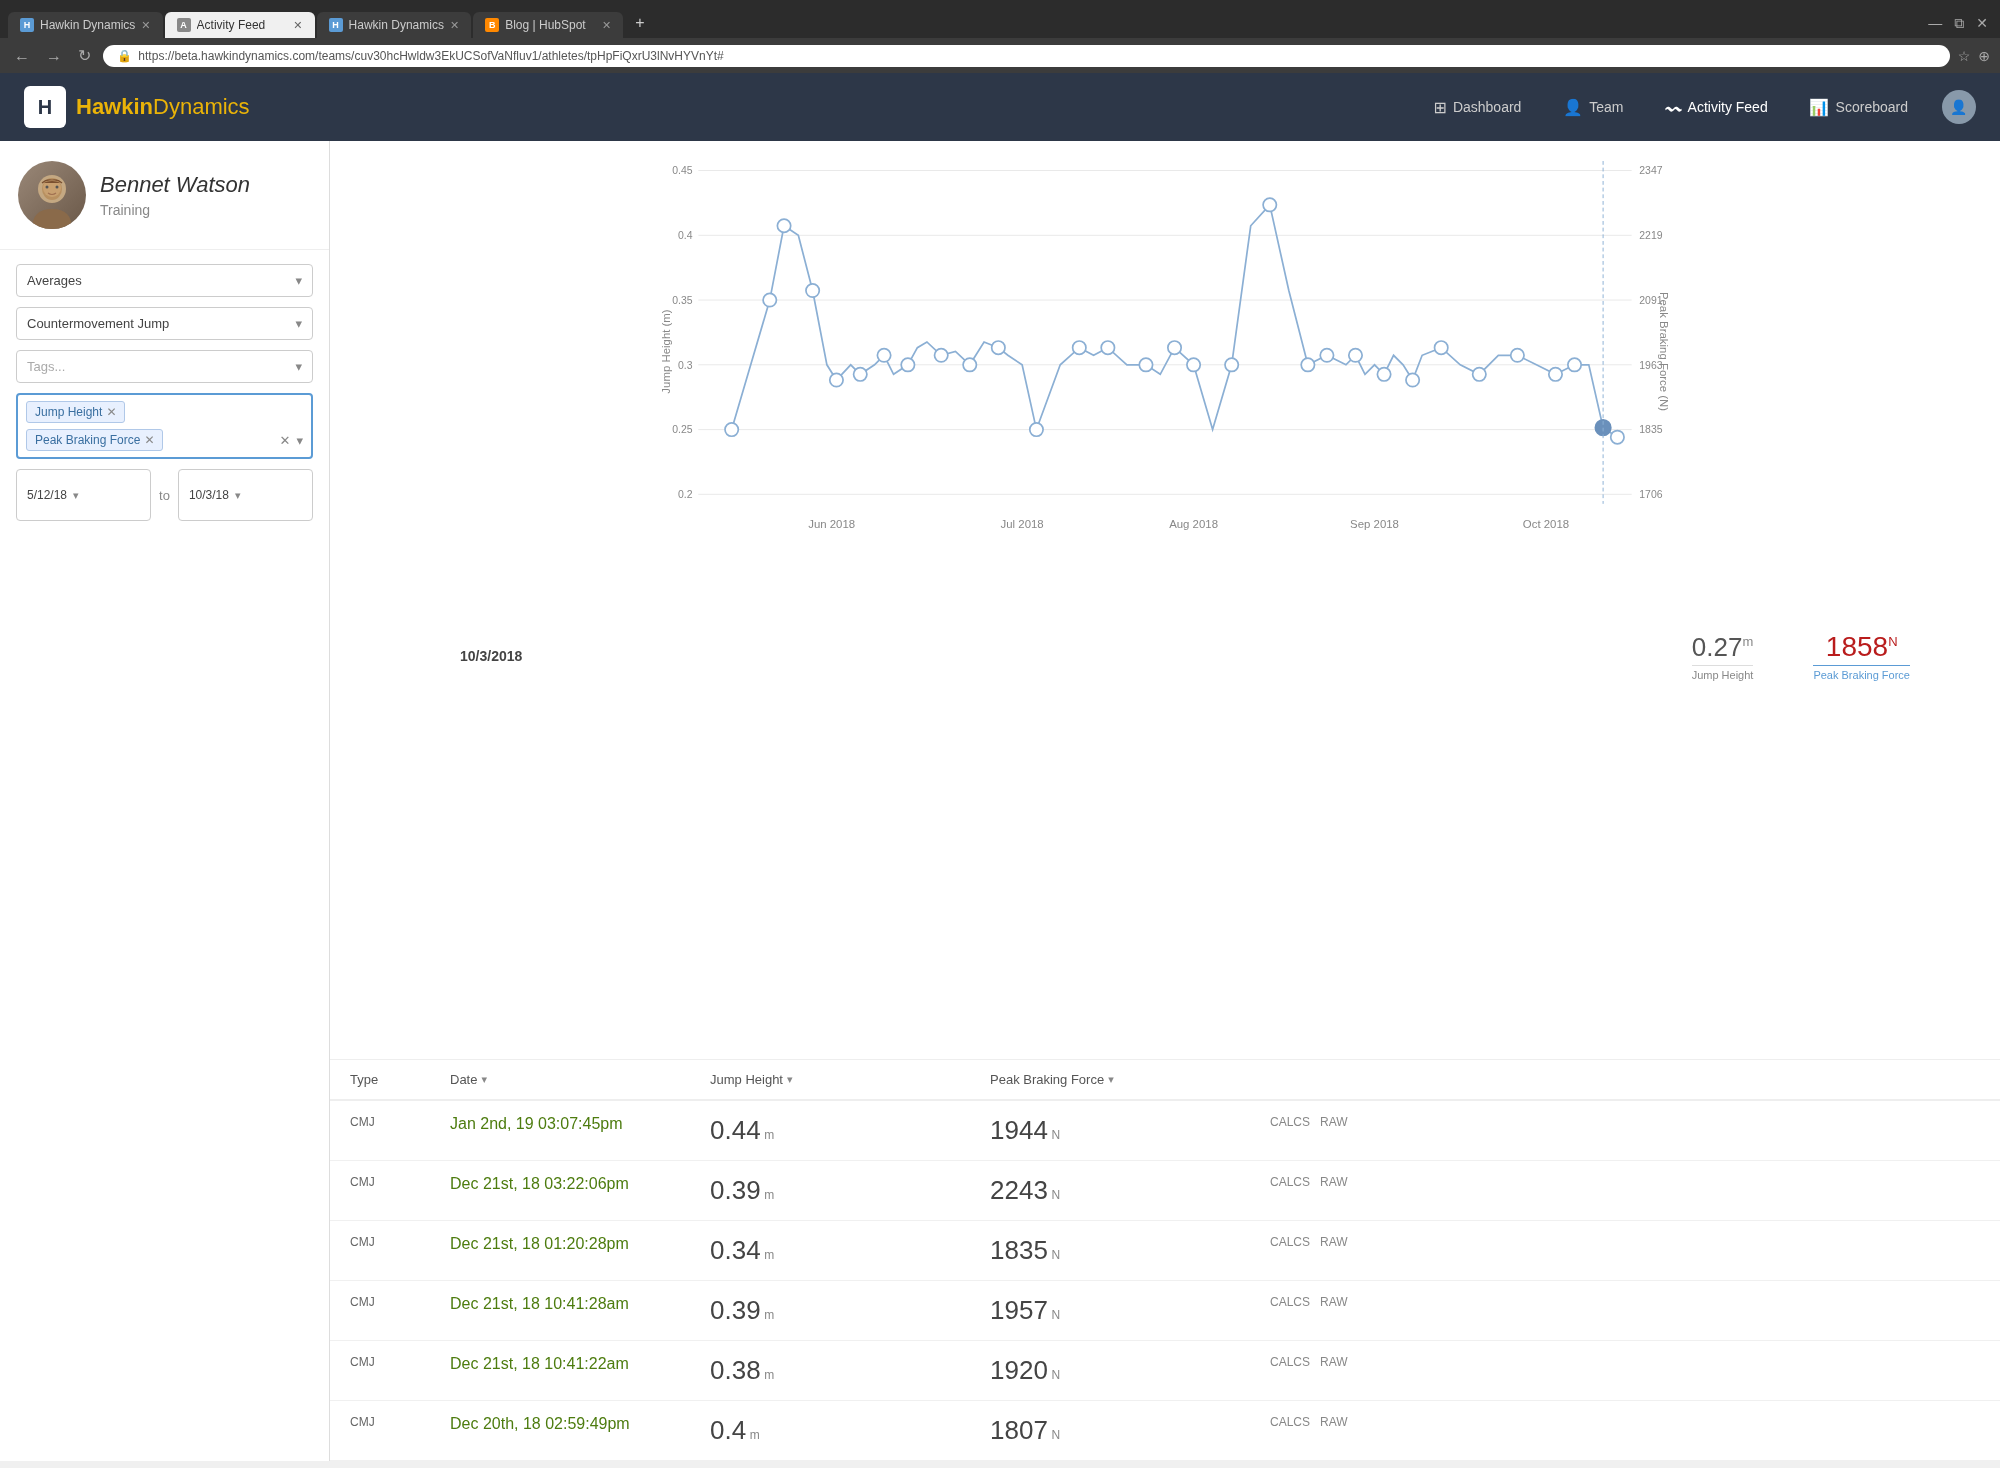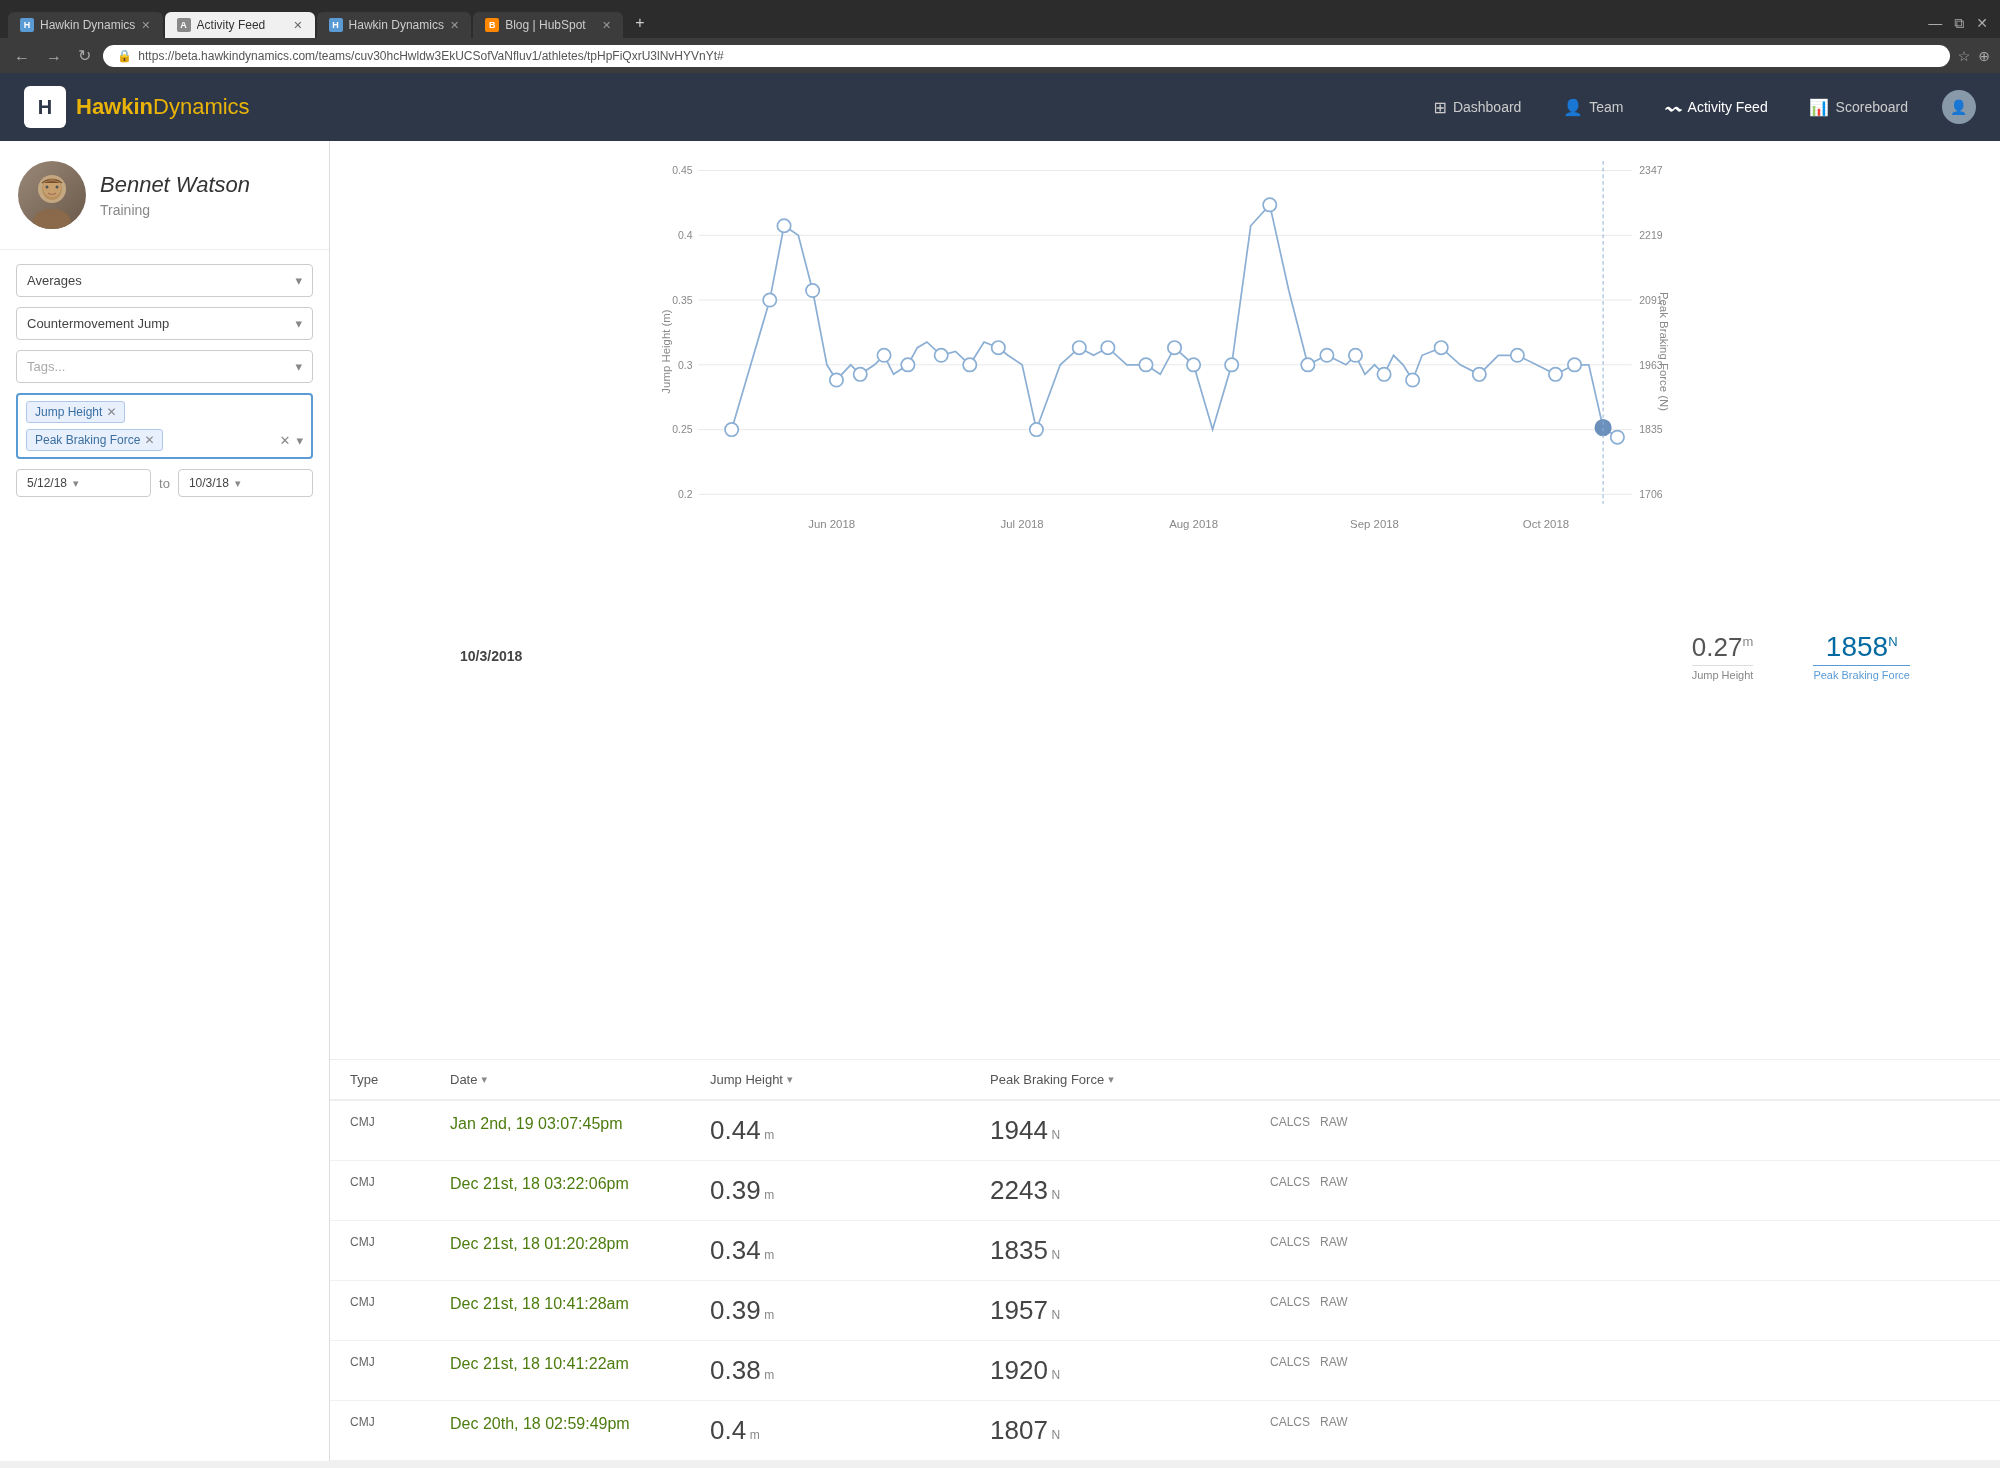--- a/index.html
+++ b/index.html
@@ -54,21 +54,21 @@
 
     .tags-area { border: 2px solid #5b9bd5; border-radius: 4px; padding: 6px 8px; }
     .tags-row { display: flex; flex-wrap: wrap; gap: 6px; align-items: center; }
     .tag { background: #e8f0fe; border: 1px solid #b0c8e8; border-radius: 3px; padding: 3px 8px; display: flex; align-items: center; gap: 4px; font-size: 12px; color: #3a6fa0; }
     .tag-remove { cursor: pointer; color: #888; font-size: 12px; }
     .tags-second-row { display: flex; align-items: center; gap: 6px; margin-top: 6px; }
     .tags-clear { cursor: pointer; color: #888; font-size: 13px; }
     .tags-arrow { cursor: pointer; color: #888; font-size: 13px; }
 
     .date-range { display: flex; align-items: center; gap: 8px; }
-    .date-input { border: 1px solid #ccc; border-radius: 4px; padding: 6px 10px; display: flex; align-items: center; gap: 6px; flex: 1; cursor: pointer; background: #fff; font-size: 12px; color: #444; }
+    .date-input { border: 1px solid #ccc; border-radius: 4px; padding: 18px 10px; display: flex; align-items: center; gap: 6px; flex: 1; cursor: pointer; background: #fff; font-size: 12px; color: #444; }
     .date-arrow { color: #888; font-size: 11px; }
     .date-to { color: #888; font-size: 13px; }
 
     
     .chart-area { flex: 1; background: #fff; position: relative; padding: 10px 0; }
     .chart-container { position: relative; height: 460px; padding: 10px 50px 60px 50px; }
 
     
     .chart-callouts { display: flex; align-items: center; padding: 10px 50px; gap: 0; }
     .callout-date { font-size: 14px; font-weight: 600; color: #444; margin-right: 40px; margin-left: 80px; }
@@ -393,21 +393,21 @@
         <div class="chart-callouts">
           <div class="callout-date">10/3/2018</div>
           <div class="callout-spacer"></div>
           <div class="callout-metric" style="margin-right:60px;">
             <div class="callout-value">
               <span>0.27</span><sup style="font-size:13px;color:#888;">m</sup>
             </div>
             <div class="callout-label">Jump Height</div>
           </div>
           <div class="callout-metric highlight" style="margin-right:40px;">
-            <div class="callout-value" style="color:#0369a1;">
+            <div class="callout-value" style="color:#b91c1c;">
               <span>1858</span><sup style="font-size:13px;">N</sup>
             </div>
             <div class="callout-label" style="color:#5b9bd5; border-top-color:#5b9bd5;">Peak Braking Force</div>
           </div>
         </div>
       </div>
 
       <div class="data-table">
         <div class="table-header">
           <div class="th th-type">

